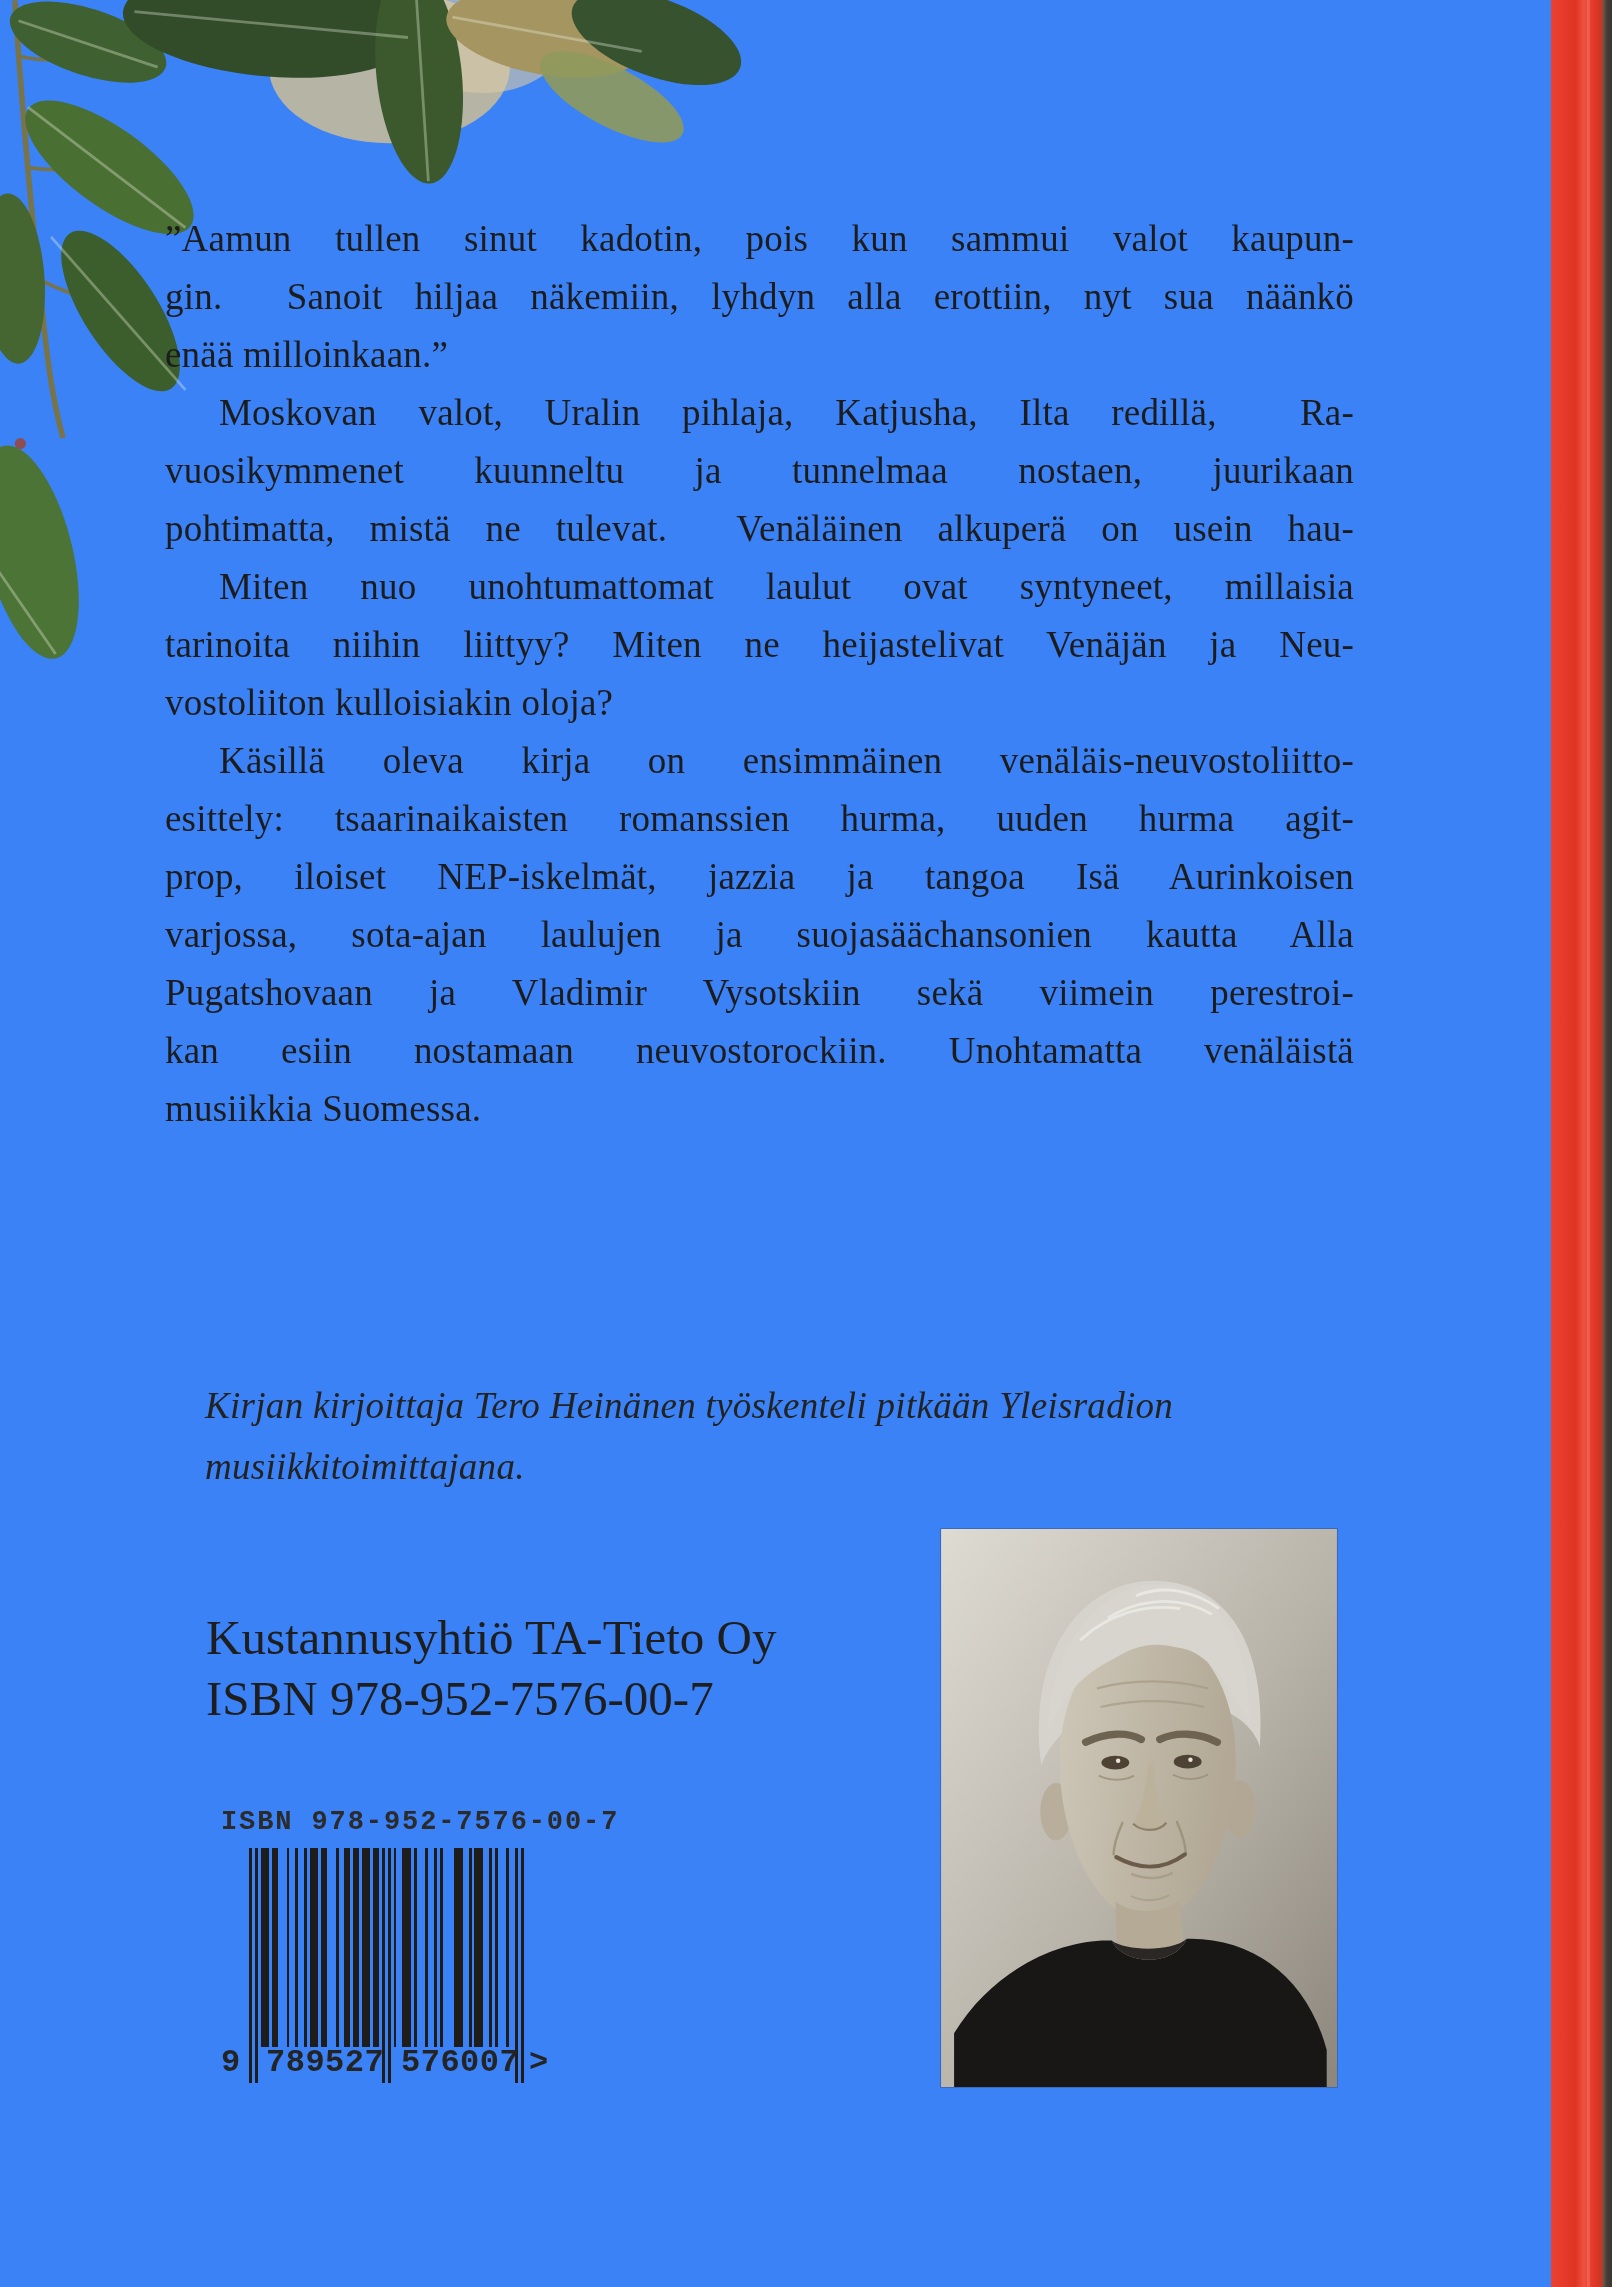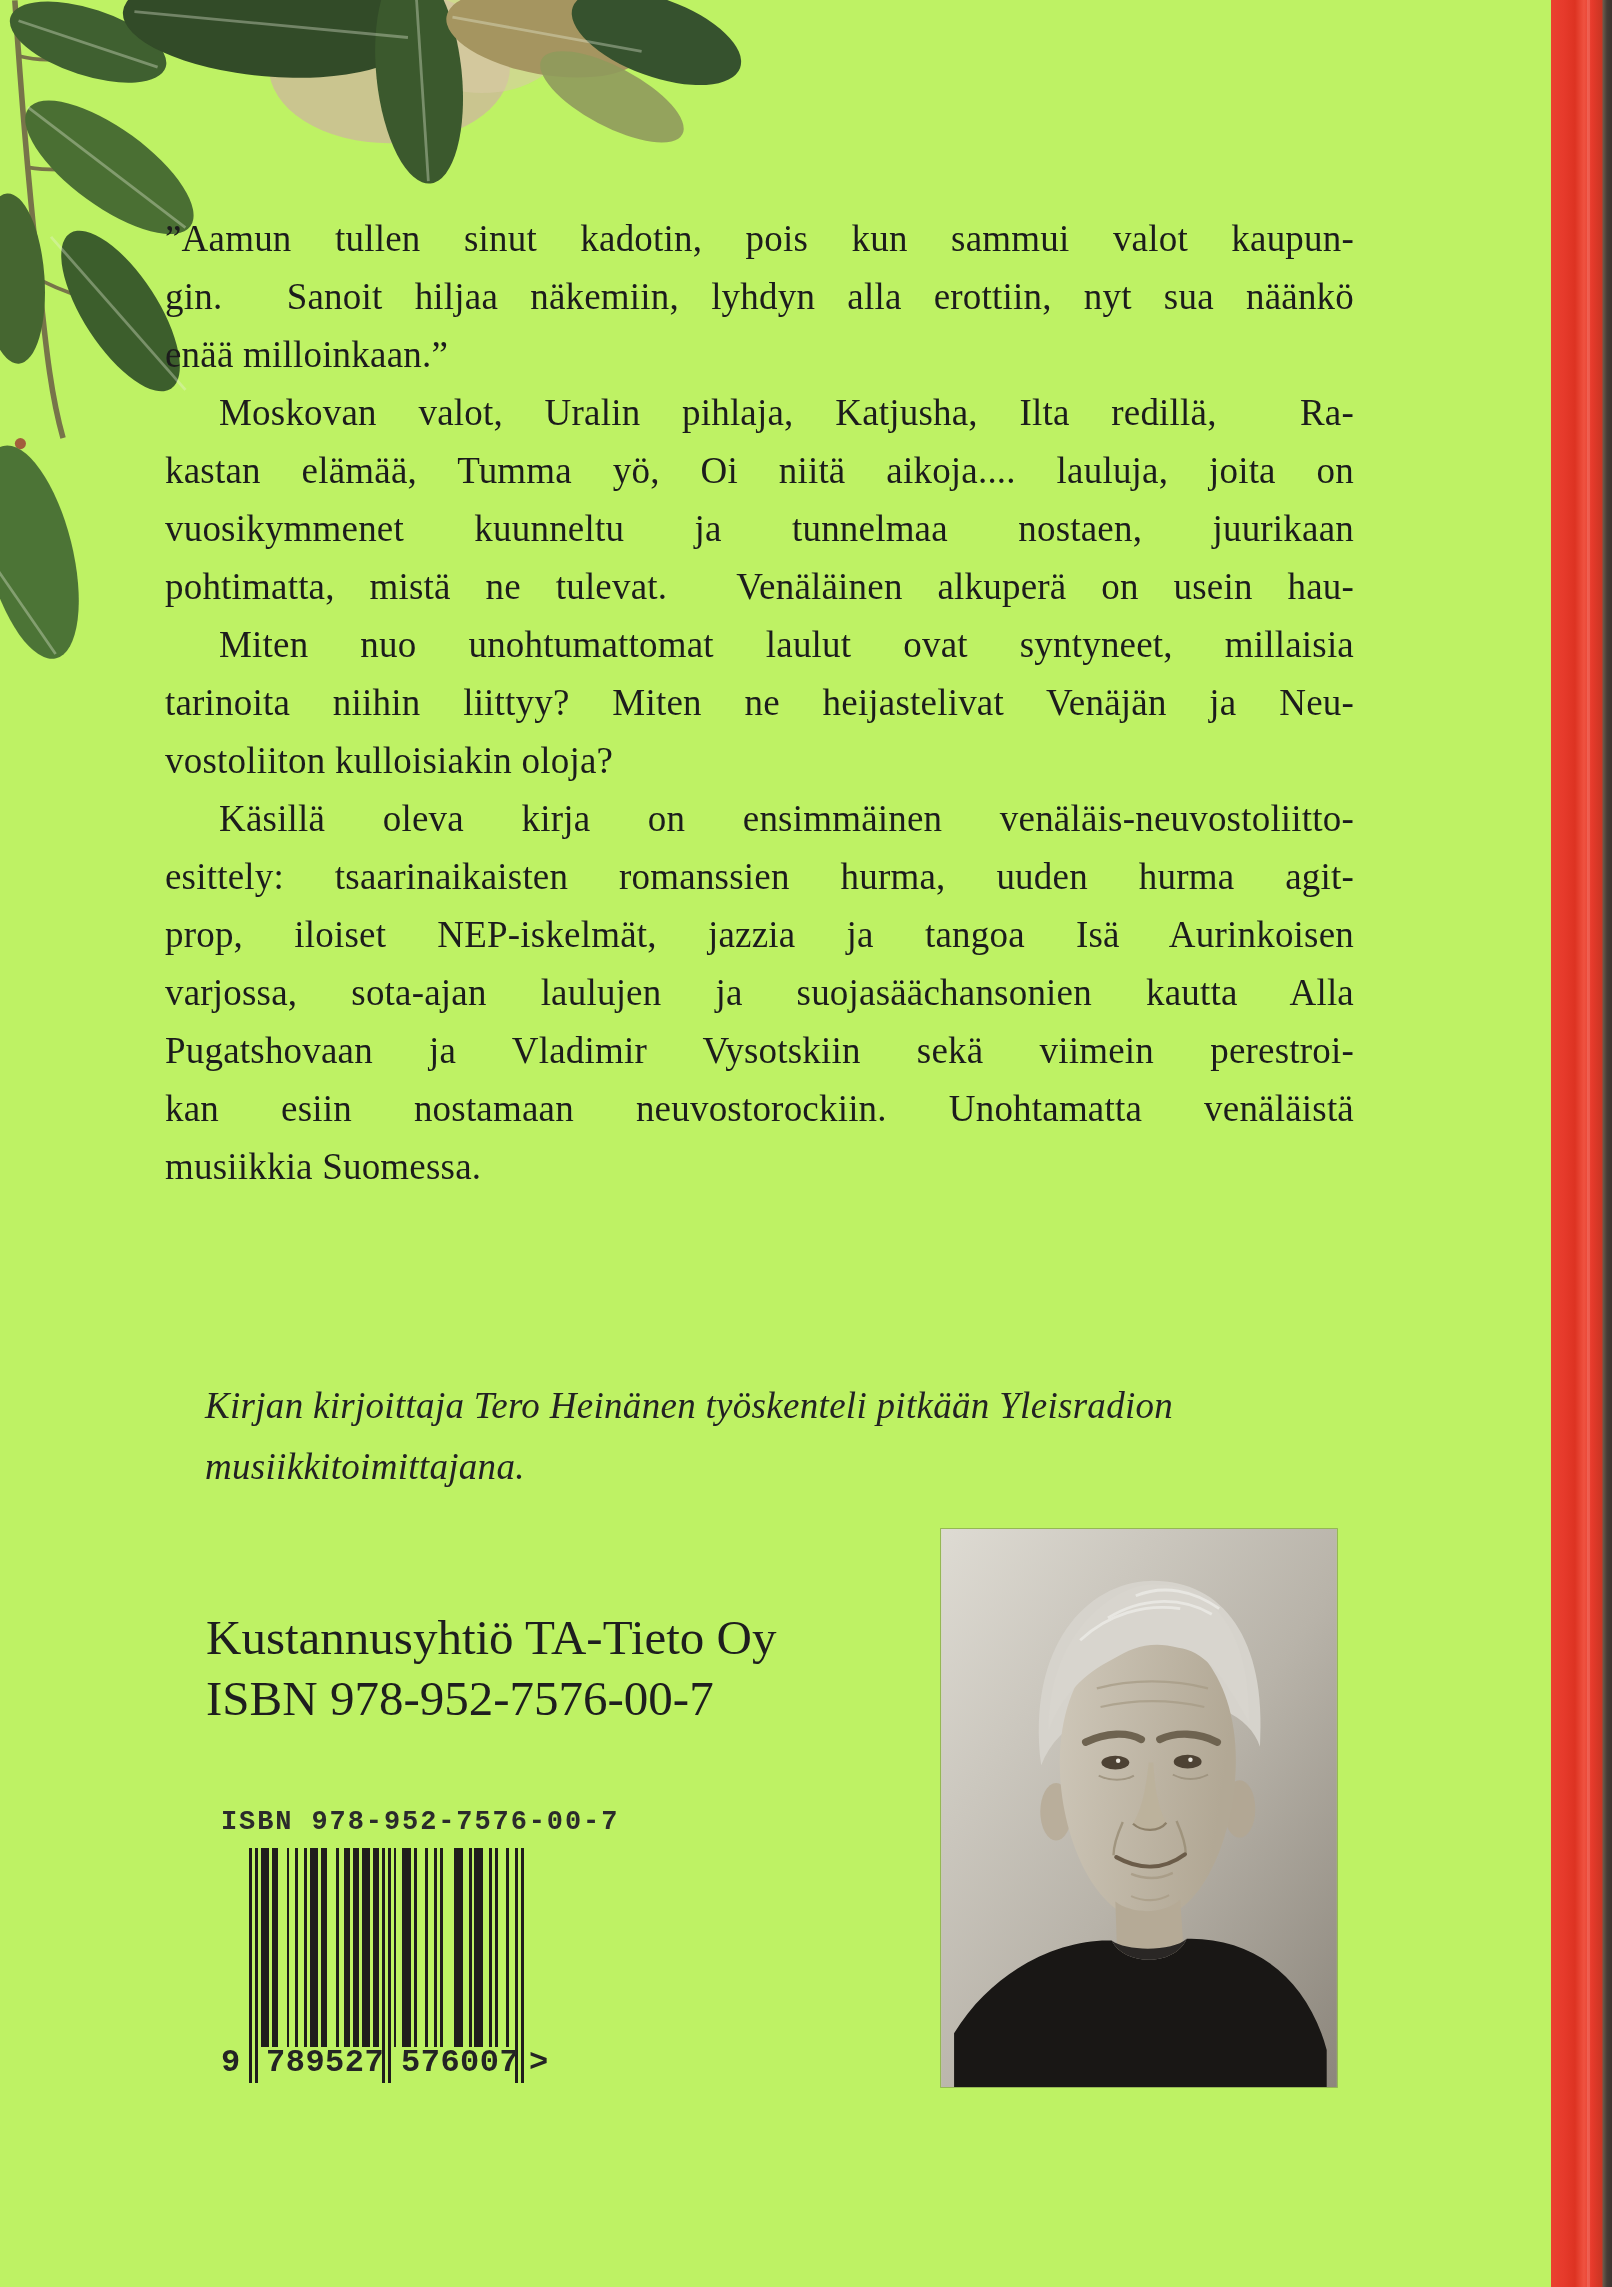--- a/index.html
+++ b/index.html
@@ -1,19 +1,19 @@
 <!DOCTYPE html>
 <html style="font-size:15px"><head>
 <meta charset="utf-8">
 <style>
   html,body{margin:0;padding:0;background:#e8e4da;}
   .cover{
     position:relative;
     width:1612px;height:2287px;
-    background:#bef264;
+    background:#3b82f6;
     overflow:hidden;
     font-family:"Liberation Serif","DejaVu Serif",serif;
     color:#1c1c1c;
   }
 
   
   .leaves{position:absolute;left:0;top:0;}
 
   
   .spine{
@@ -138,21 +138,20 @@
   <div class="spine"></div>
 
   <div class="textcol">
     <div class="para">
       <div class="line">”Aamun tullen sinut kadotin, pois kun sammui valot kaupun-</div>
       <div class="line">gin.&nbsp; Sanoit hiljaa näkemiin, lyhdyn alla erottiin, nyt sua näänkö</div>
       <div class="line last">enää milloinkaan.”</div>
     </div>
     <div class="para">
       <div class="line indent">Moskovan valot, Uralin pihlaja, Katjusha, Ilta redillä,&nbsp; Ra-</div>
-      <div class="line">kastan elämää, Tumma yö, Oi niitä aikoja.... lauluja, joita on</div>
       <div class="line">vuosikymmenet kuunneltu ja tunnelmaa nostaen, juurikaan</div>
       <div class="line">pohtimatta, mistä ne tulevat.&nbsp; Venäläinen alkuperä on usein hau-</div>
     </div>
     <div class="para">
       <div class="line indent">Miten nuo unohtumattomat laulut ovat syntyneet, millaisia</div>
       <div class="line">tarinoita niihin liittyy? Miten ne heijastelivat Venäjän ja Neu-</div>
       <div class="line last">vostoliiton kulloisiakin oloja?</div>
     </div>
     <div class="para">
       <div class="line indent">Käsillä oleva kirja on ensimmäinen venäläis-neuvostoliitto-</div>

